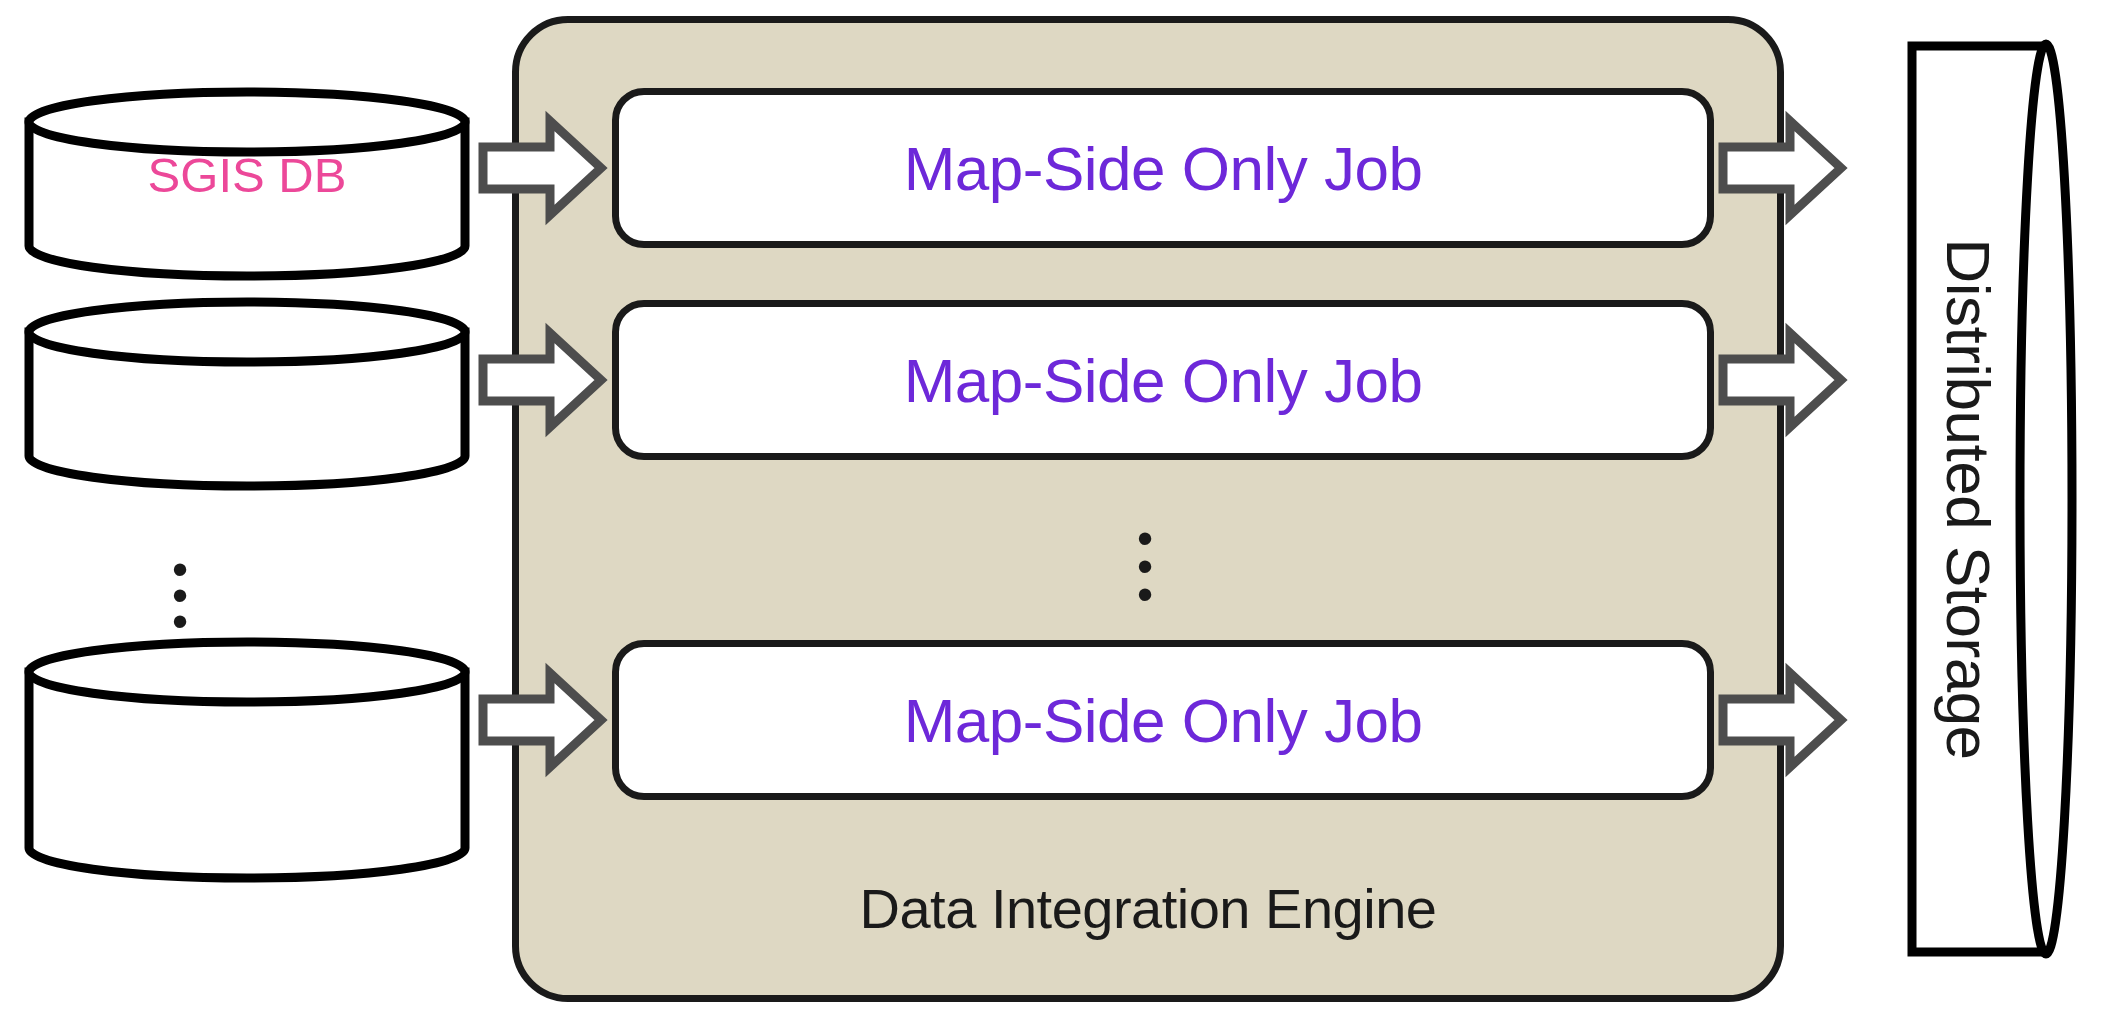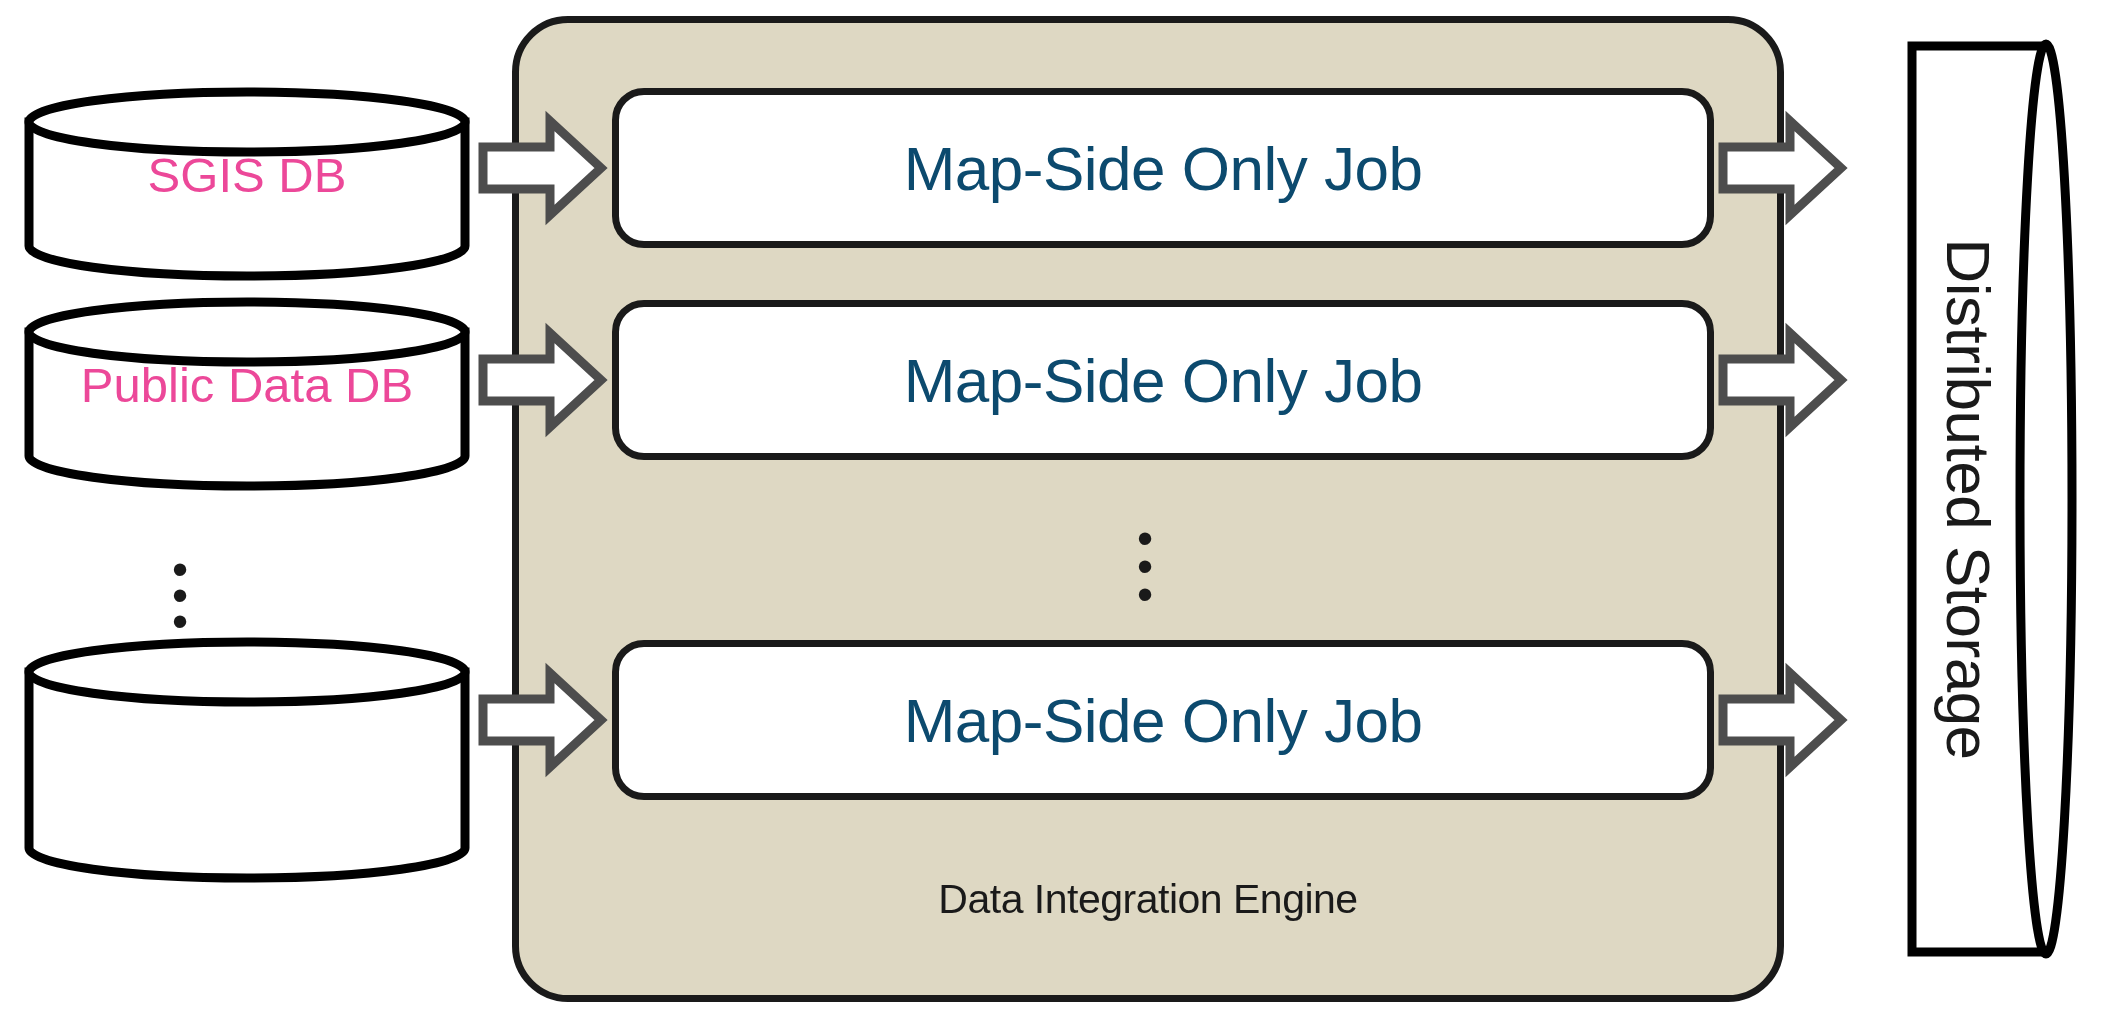--- a/index.html
+++ b/index.html
@@ -28,41 +28,41 @@
     background: #ded8c3;
     border: 7px solid #1a1a1a;
     border-radius: 56px;
     box-sizing: border-box;
   }
   .engine-label {
     left: 512px;
     top: 876px;
     width: 1272px;
     text-align: center;
-    font-size: 41px;
+    font-size: 56px;
     color: #1a1a1a;
     letter-spacing: -0.5px;
     white-space: nowrap;
   }
 
   
   .job-box {
     left: 612px;
     width: 1102px;
     background: #ffffff;
     border: 7px solid #1a1a1a;
     border-radius: 32px;
     box-sizing: border-box;
     display: flex;
     align-items: center;
     justify-content: center;
   }
   .job-label {
     font-size: 62px;
-    color: #0c4a6e;
+    color: #6d28d9;
     letter-spacing: -0.5px;
     white-space: nowrap;
   }
   .job-1 { top: 88px;  height: 160px; }
   .job-2 { top: 300px; height: 160px; }
   .job-3 { top: 640px; height: 160px; }
 
   
   .vdots-engine {
     left: 1115px;
@@ -168,21 +168,20 @@
       <ellipse cx="225" cy="36" rx="218" ry="30" fill="#ffffff" stroke="#000000" stroke-width="9"></ellipse>
     </svg>
     <div class="db-label" style="top:62px;">SGIS DB</div>
   </div>
 
   <div class="abs db-cyl db-2">
     <svg viewBox="0 0 450 196" preserveAspectRatio="none">
       <path d="M7,36 L7,160 A218,30 0 0 0 443,160 L443,36 Z" fill="#ffffff" stroke="#000000" stroke-width="9"></path>
       <ellipse cx="225" cy="36" rx="218" ry="30" fill="#ffffff" stroke="#000000" stroke-width="9"></ellipse>
     </svg>
-    <div class="db-label" style="top:62px;">Public Data DB</div>
   </div>
 
   <div class="abs vdots-db">
     <span>•</span>
     <span>•</span>
     <span>•</span>
   </div>
 
   <div class="abs db-cyl db-3">
     <svg viewBox="0 0 450 248" preserveAspectRatio="none">

